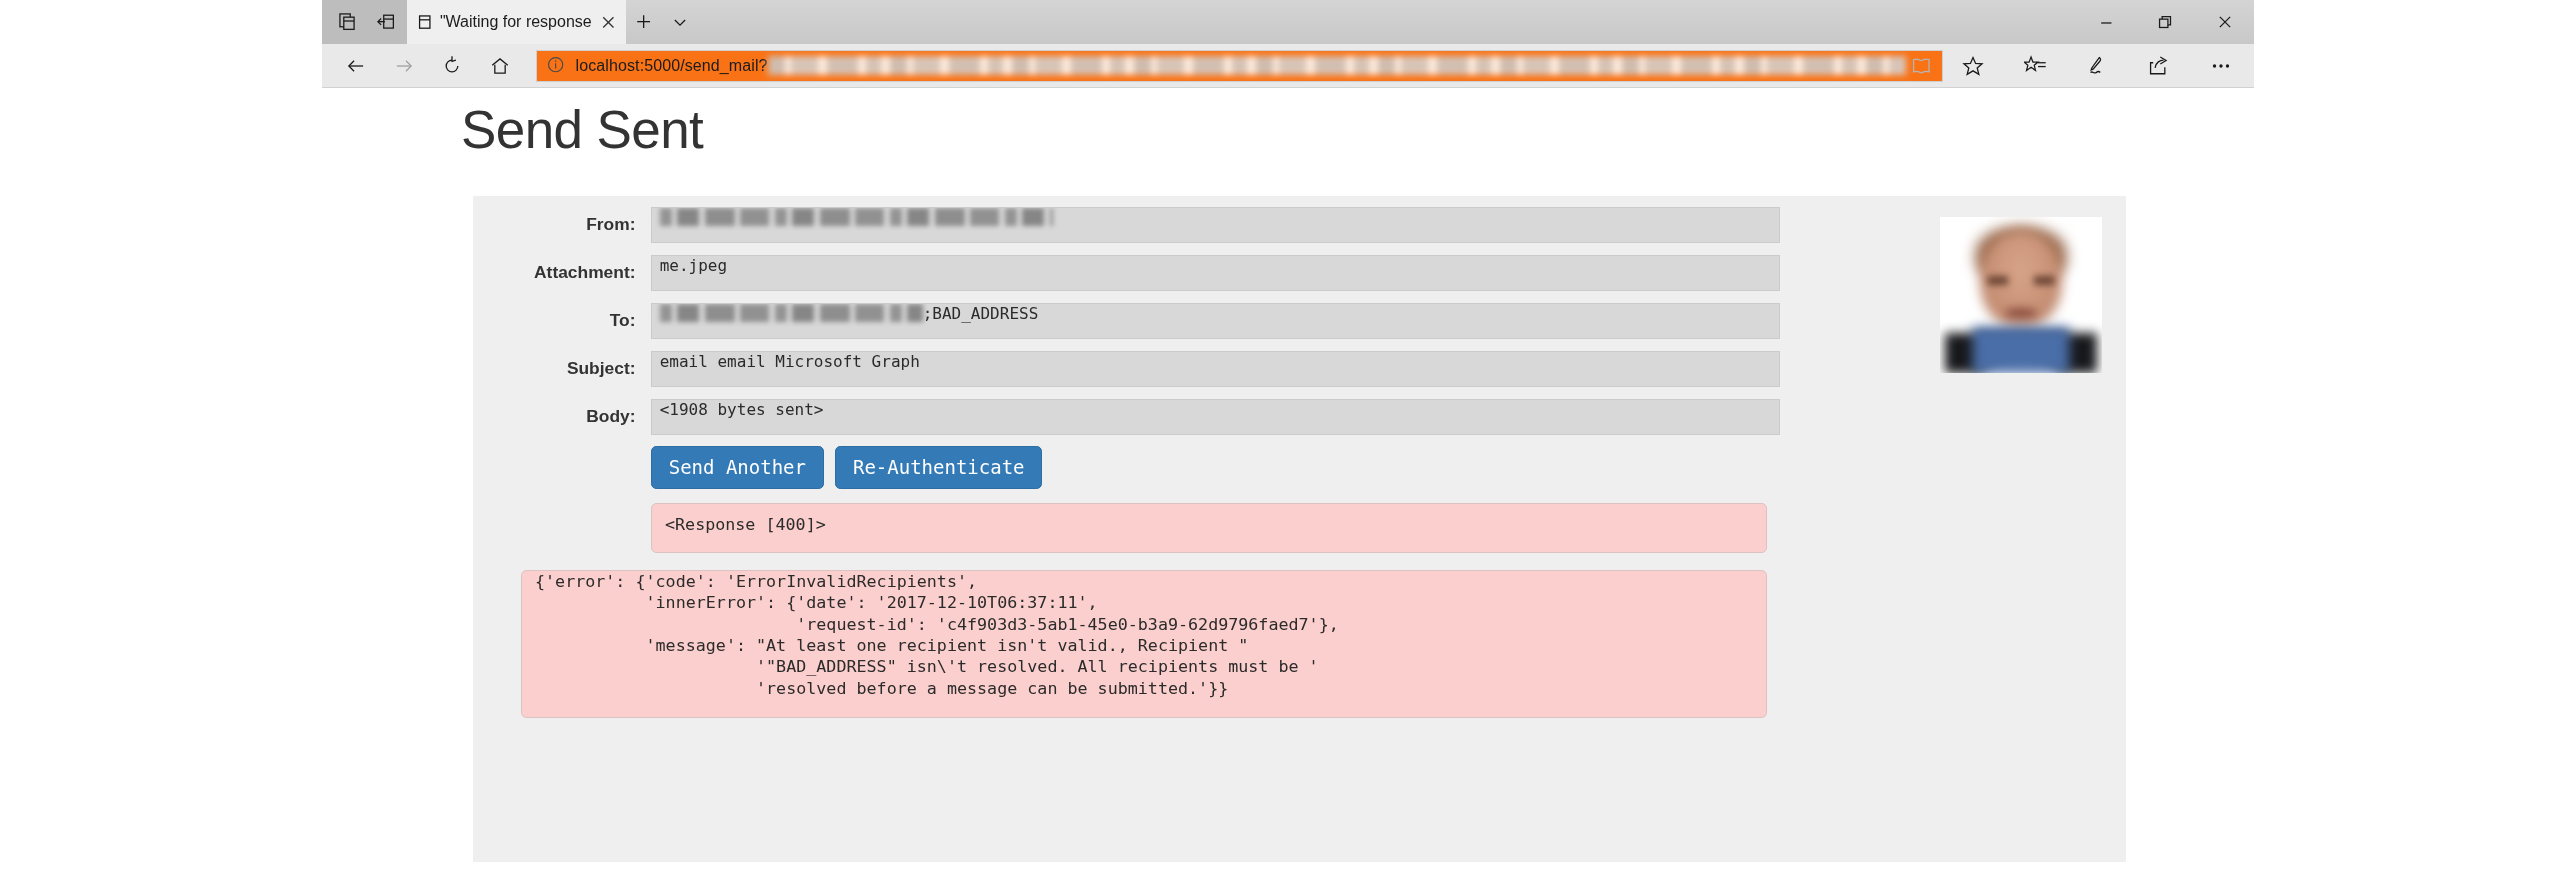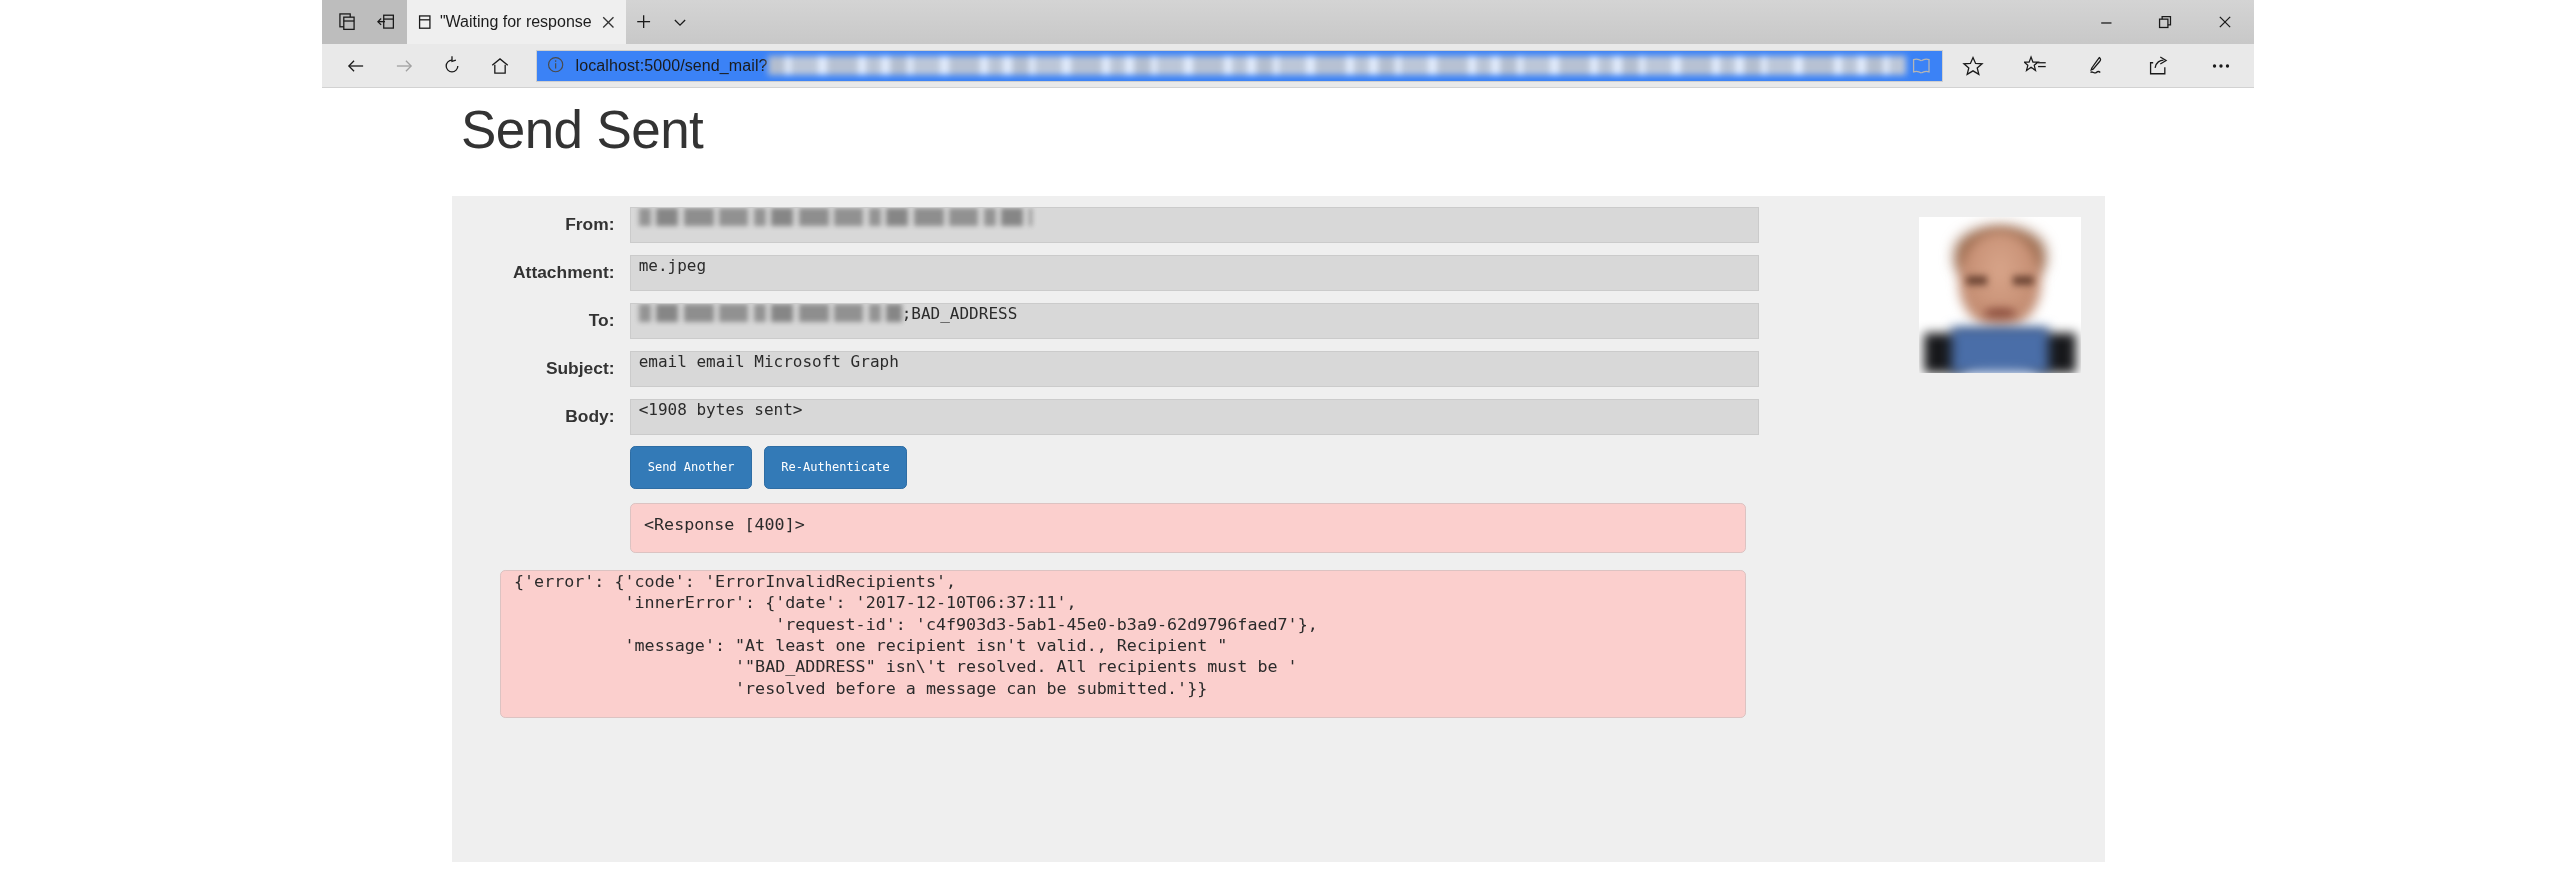--- a/index.html
+++ b/index.html
@@ -116,21 +116,21 @@
     align-items: center;
     justify-content: center;
     flex: none;
   }
   .navbtn.disabled { opacity: 0.35; }
 
   .addrwrap {
     flex: 1;
     height: 32px;
     margin: 0 6.4px 0 11.6px;
-    background: #3b82f6;
+    background: #f97316;
     border: 0.6px solid #cfcfcf;
     display: flex;
     align-items: center;
     padding: 0 5.2px 0 9px;
     box-sizing: border-box;
     position: relative;
     overflow: hidden;
     justify-content: space-between;
   }
   .info-ico { width: 22px; height: 22px; flex: none; margin-right: 7.7px;}
@@ -183,21 +183,21 @@
     padding: 14px 0 0 139px;
     font-size: 53px;
     font-weight: normal;
     color: #333333;
     letter-spacing: -0.6px;
     line-height: 1.05;
   }
 
   .panel {
     position: absolute;
-    left: 130px;
+    left: 151px;
     top: 108px;
     width: 1653px;
     height: 666px;
     background: #efefef;
     box-sizing: border-box;
   }
 
   .form-area {
     position: absolute;
     left: 0; top: 0;
@@ -262,21 +262,21 @@
     padding-left: 178px;
     margin-top: 10.3px;
     margin-bottom: 14px;
   }
   .btn {
     background: #337ab7;
     border: 0.6px solid #2e6da4;
     border-radius: 5.2px;
     color: #ffffff;
     font-family: "DejaVu Sans Mono", monospace;
-    font-size: 12px;
+    font-size: 19px;
     padding: 0 16.7px;
     height: 43px;
     line-height: 41px;
     cursor: pointer;
     white-space: nowrap;
   }
 
   .alert {
     margin-left: 178px;
     margin-right: 13px;

